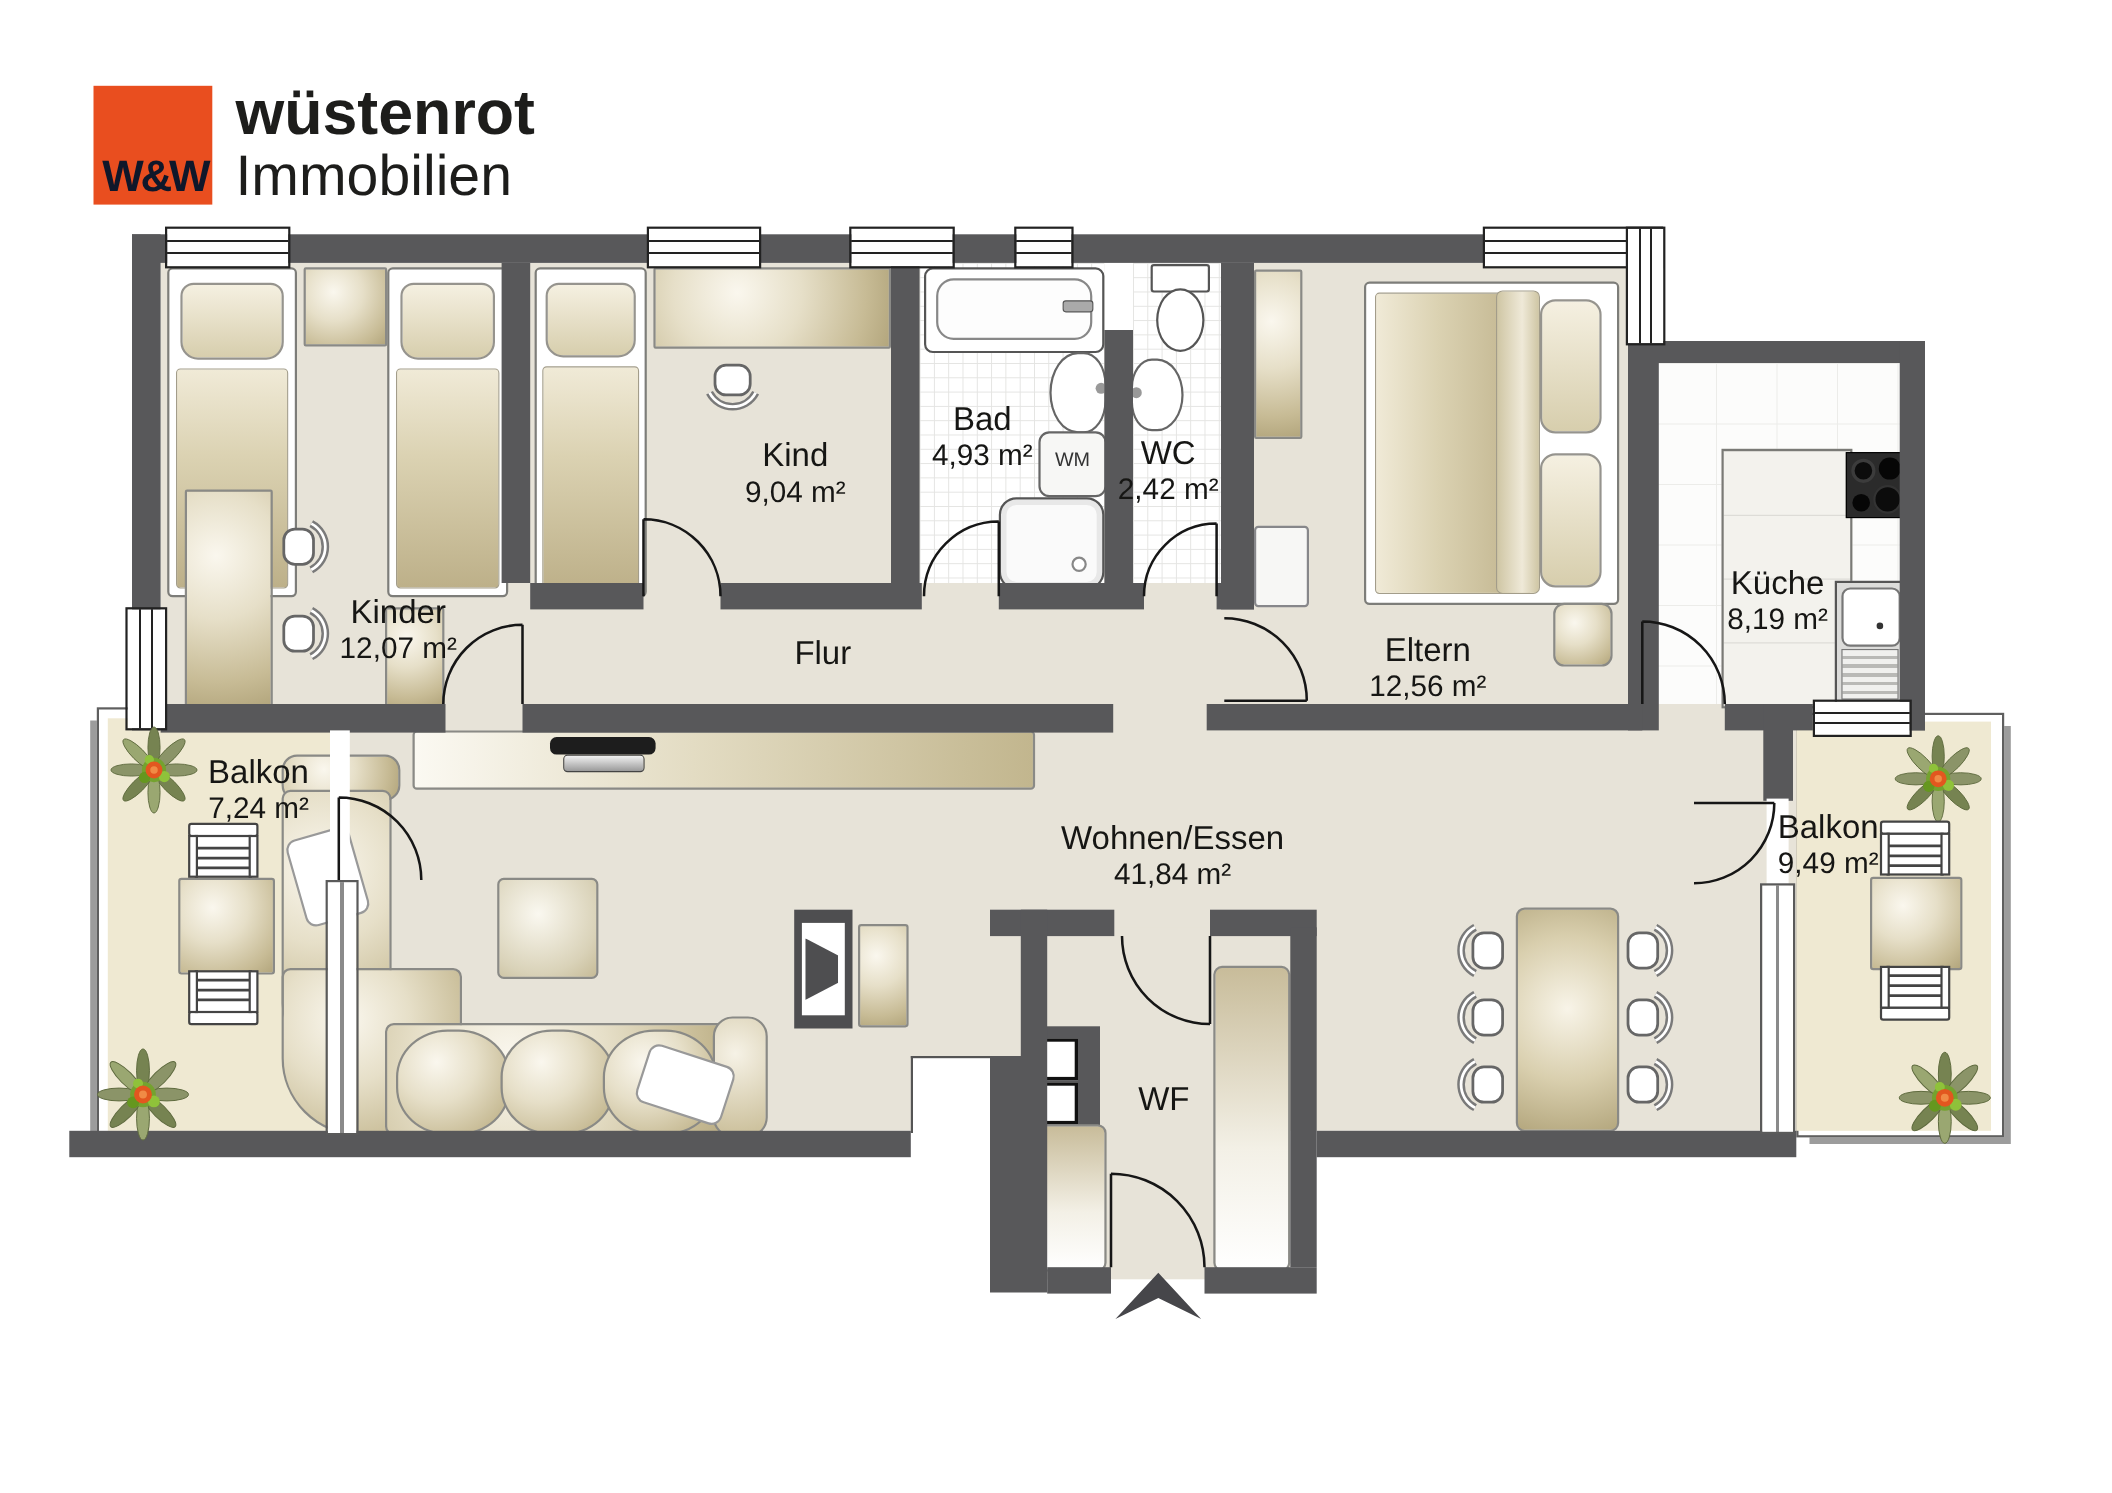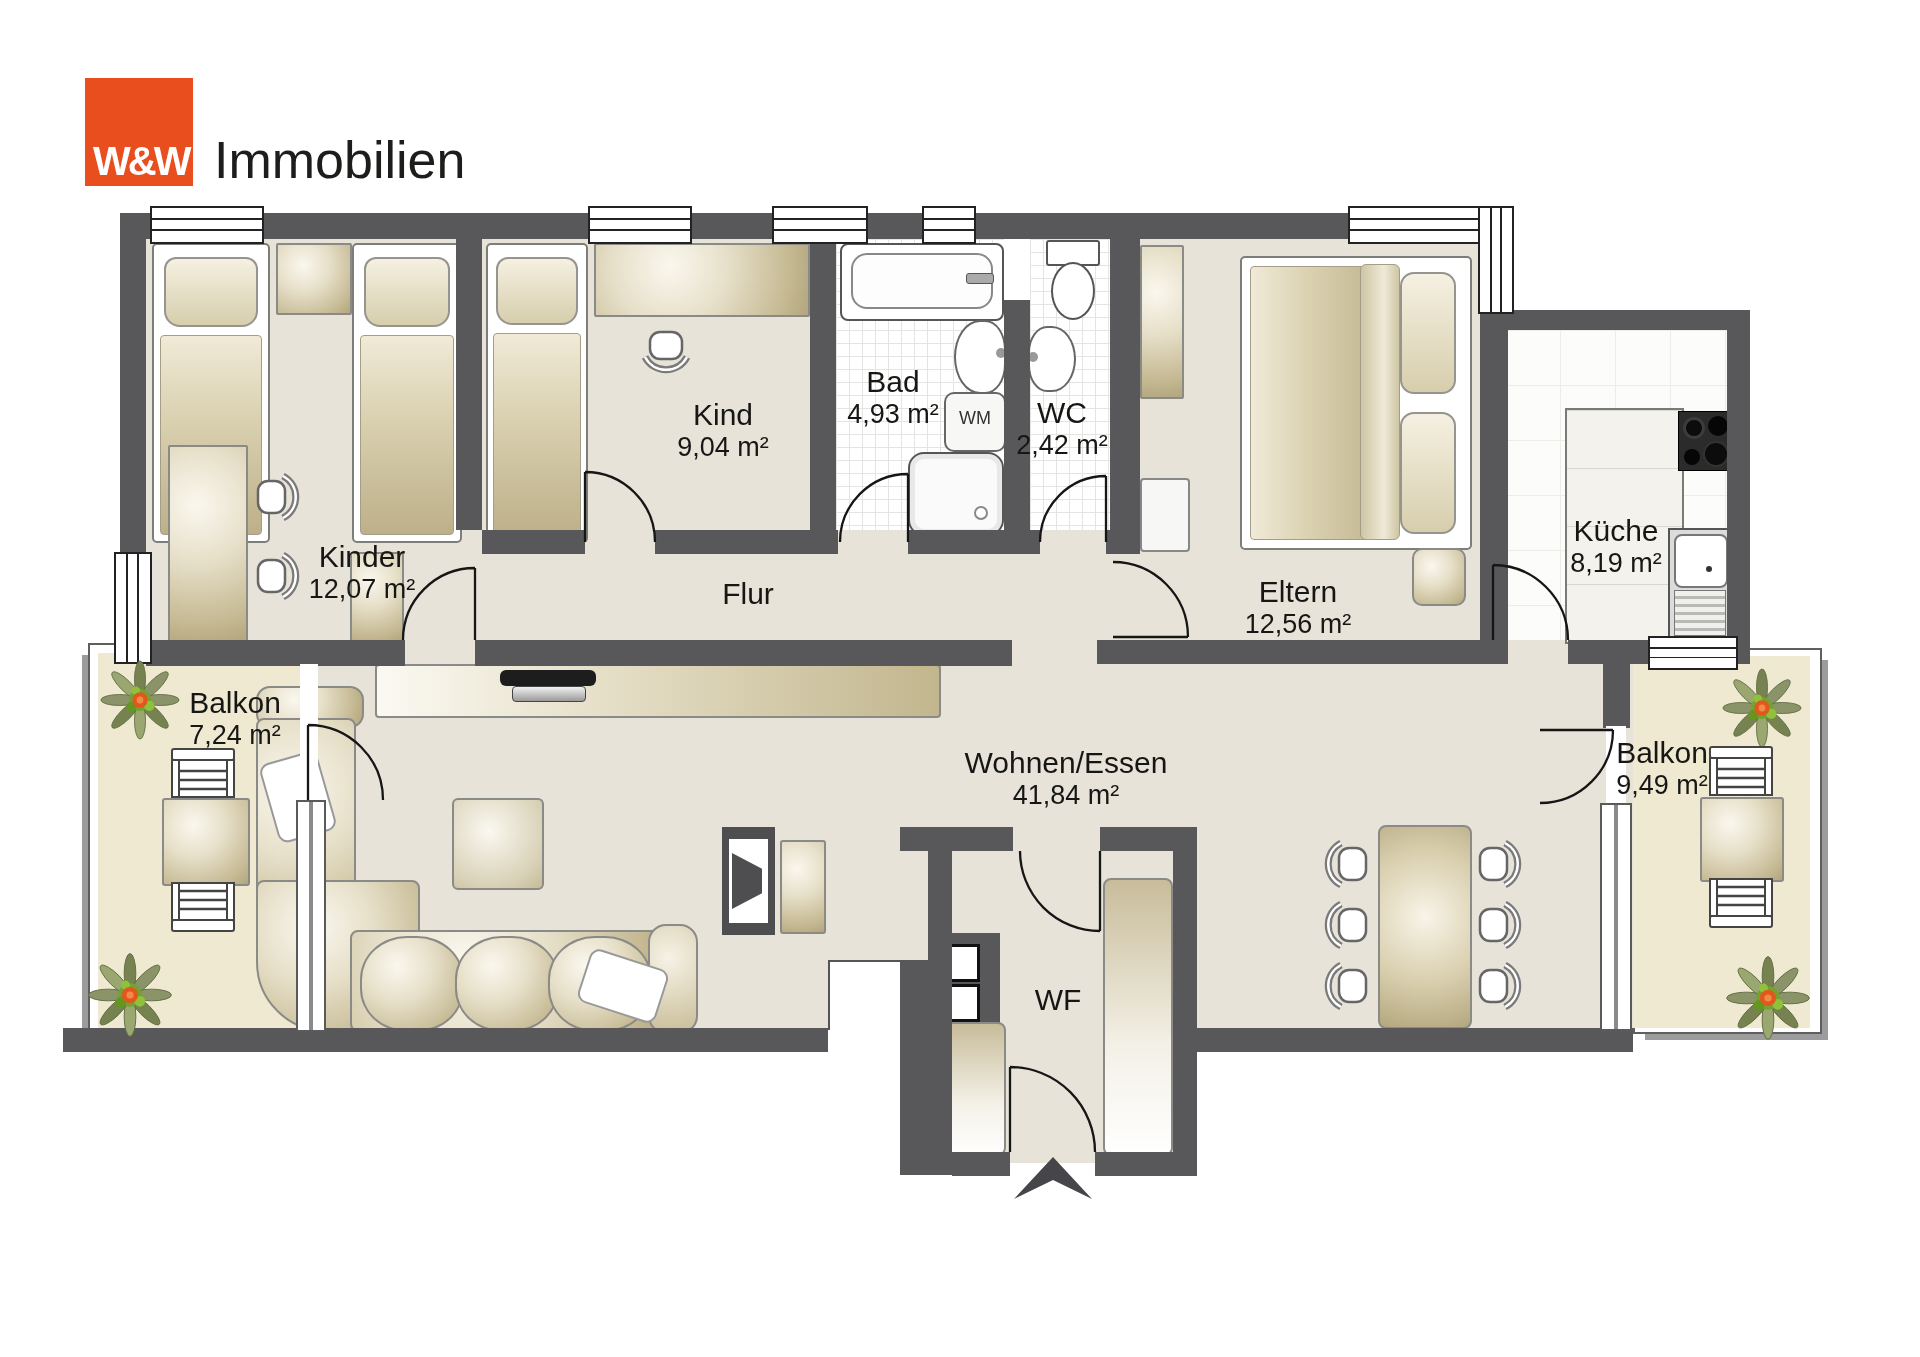--- a/index.html
+++ b/index.html
@@ -41,21 +41,21 @@
     background:linear-gradient(90deg,#fff 0 44%,#8a8a8a 44% 56%,#fff 56%);}
   .doorgap{position:absolute;background:#fff;}
   .rlabel{position:absolute;transform:translate(-50%,-50%);text-align:center;
     color:#161614;line-height:1.12;white-space:nowrap;z-index:50;}
   .rname{font-size:30px;}
   .rarea{font-size:27px;}
   .balcframe{position:absolute;border:2px solid #5f5f5f;background:#fff;}
   .shadow-r{box-shadow:9px 9px 0 -3px #9c9c9c;}
   .shadow-l{box-shadow:-9px 9px 0 -3px #9c9c9c;}
   .logo-box{position:absolute;left:85px;top:78px;width:108px;height:108px;z-index:60;}
-  .monogram{position:absolute;left:8px;bottom:2px;color:#ffffff;font-weight:bold;
+  .monogram{position:absolute;left:8px;bottom:2px;color:#0f172a;font-weight:bold;
     font-size:40px;letter-spacing:-3px;font-family:"Liberation Sans",sans-serif;}
   .brand1{position:absolute;left:214px;top:70px;font-size:57px;font-weight:bold;color:#1d1d1b;z-index:60;}
   .brand2{position:absolute;left:214px;top:130px;font-size:52px;font-weight:normal;color:#1d1d1b;z-index:60;}
   .overlay{position:absolute;left:0;top:0;z-index:40;pointer-events:none;}
   .wmtext{position:absolute;width:100%;text-align:center;top:14px;font-size:18px;color:#333;}
   .furnz{z-index:20;} .wallz{z-index:30;} .winz{z-index:35;}
 </style>
 </head>
 <body>
 
@@ -334,15 +334,16 @@
     <div class="rarea">7,24 m²</div>
   </div>
   <div class="rlabel" style="left:1662px;top:768px;">
     <div class="rname">Balkon</div>
     <div class="rarea">9,49 m²</div>
   </div>
 
   <div class="logo-box" style="background:#e94e1f;">
     <div class="monogram">W&amp;W</div>
   </div>
+  <div class="brand1">wüstenrot</div>
   <div class="brand2">Immobilien</div>
 
 </div>
 
 </body></html>

